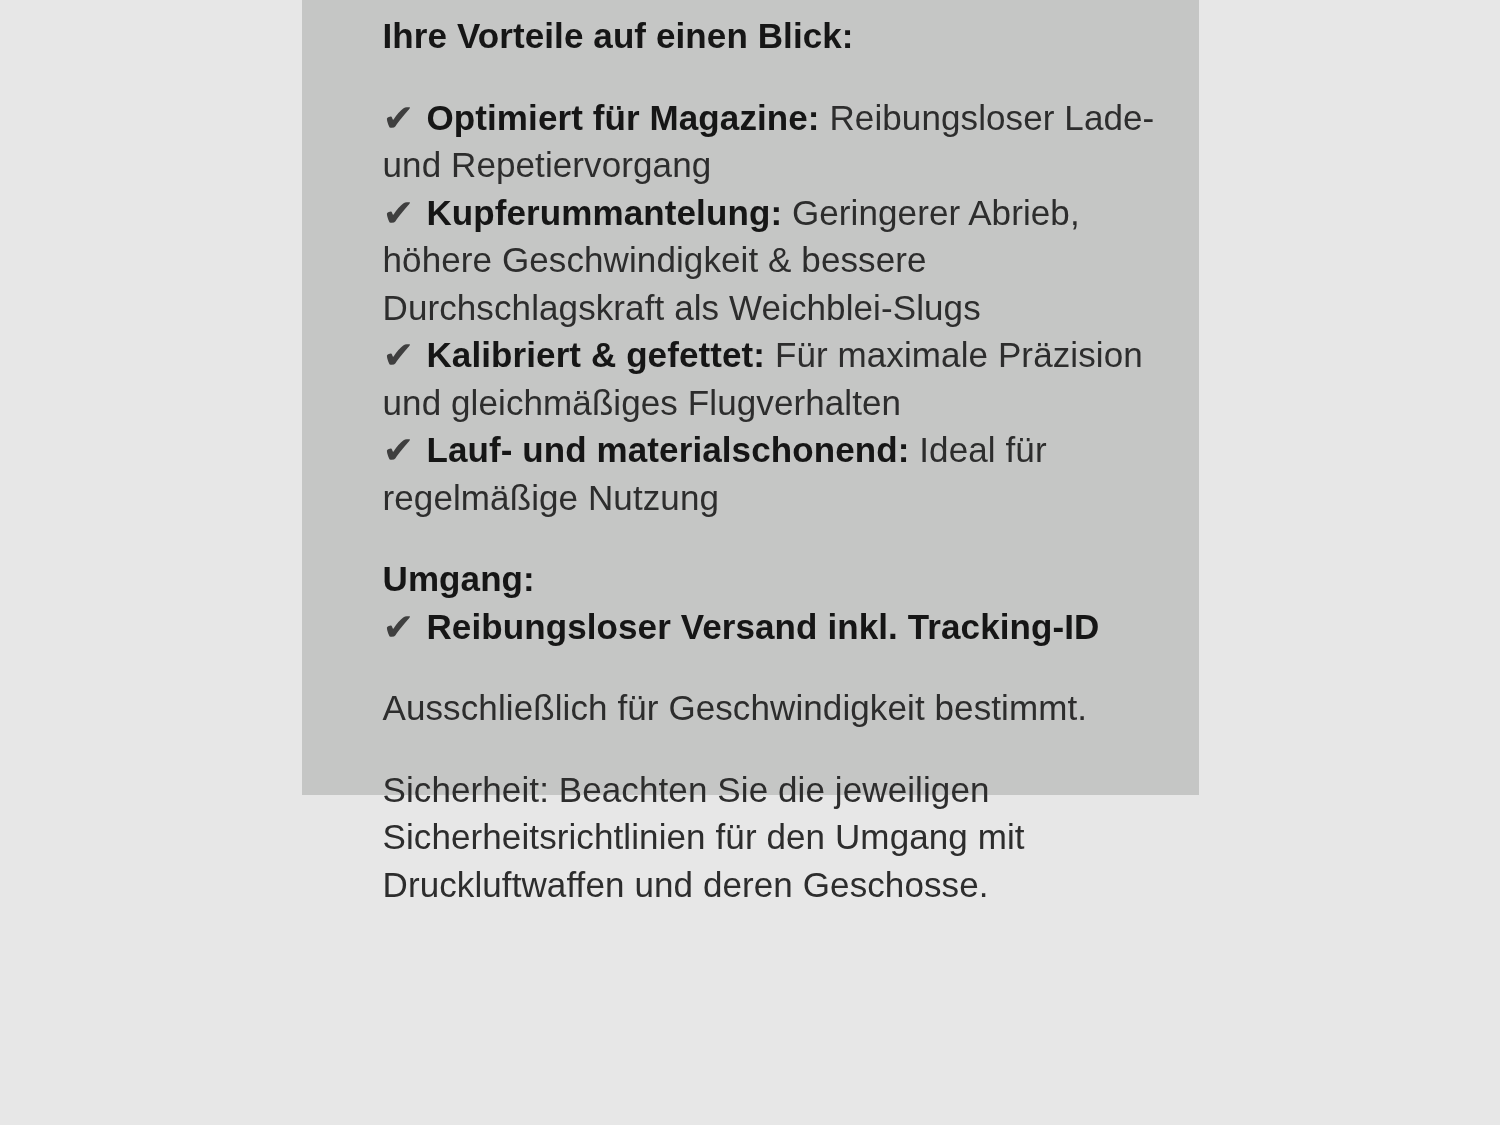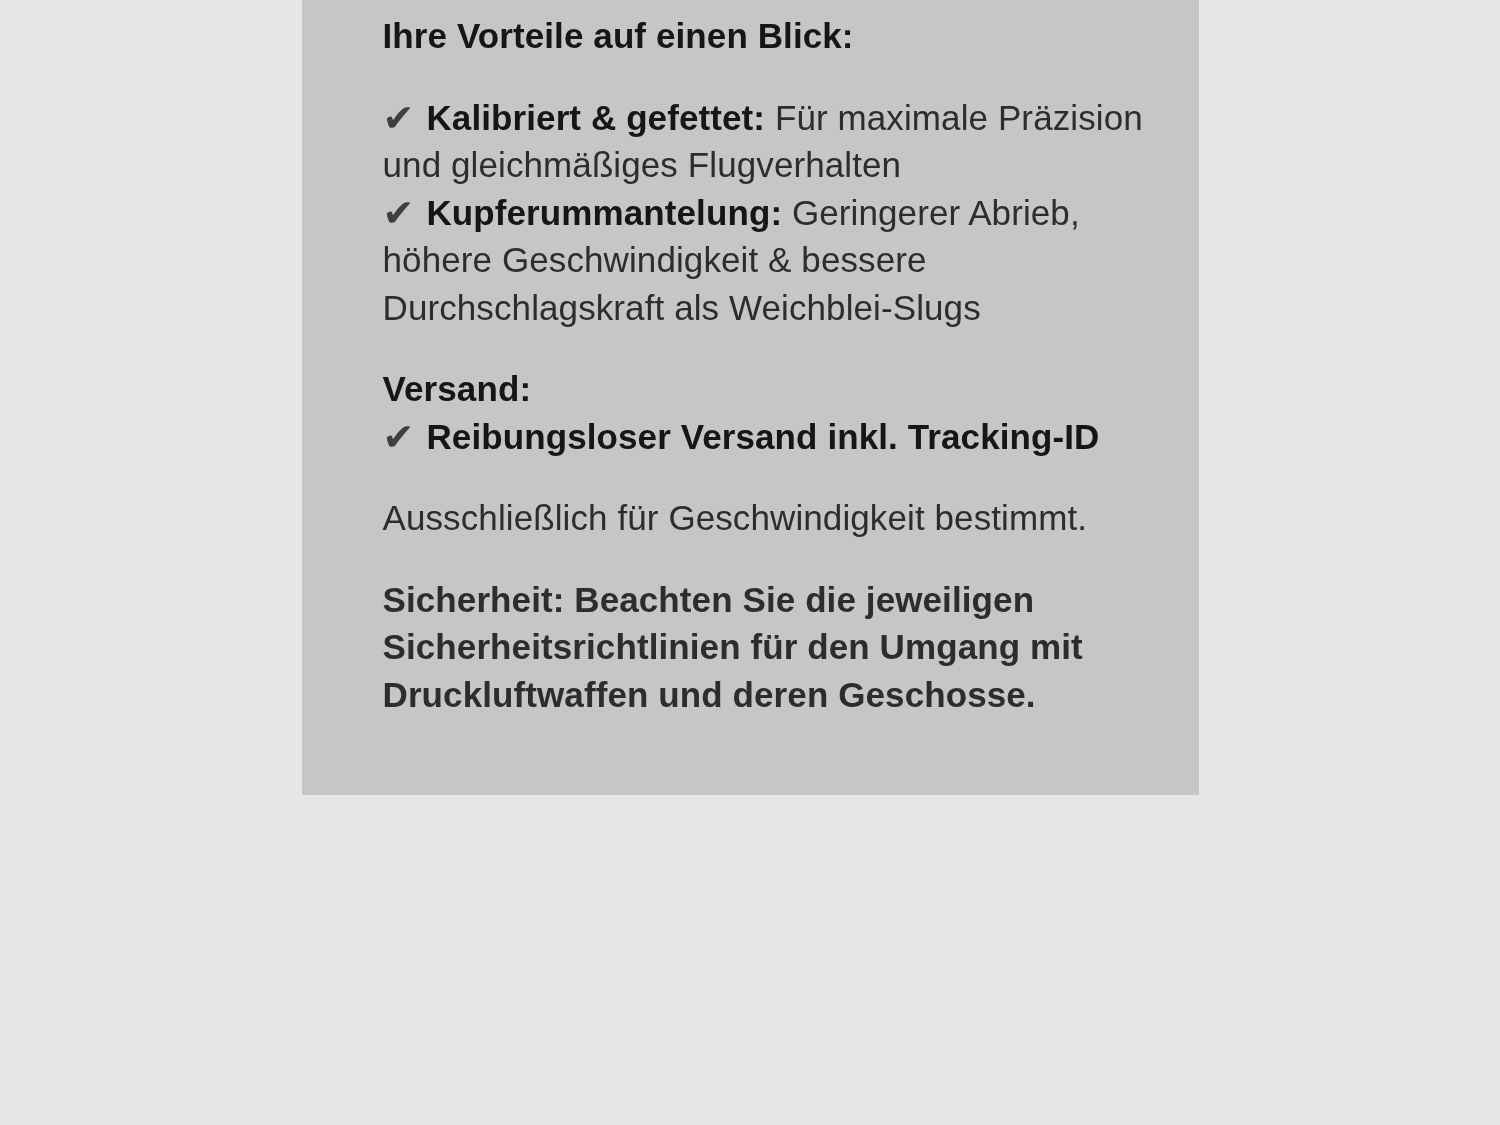--- a/index.html
+++ b/index.html
@@ -19,21 +19,21 @@
     background: #c5c6c5;
     padding: 12px 36px 0 81px;
   }
   .block {
     margin: 0 0 34px 0;
     font-size: 35px;
     line-height: 47.5px;
     color: #2d2d2d;
     letter-spacing: 0.1px;
   }
-  .block:last-child { margin-bottom: 9px; font-weight: bold; }
+  .block:last-child { margin-bottom: 9px; }
   .b {
     font-weight: 700;
     color: #161616;
   }
   .bullet-line {  }
   .check {
     display: inline-block;
     color: #3f3f3f;
     font-size: 38px;
     margin-right: 12px;
@@ -42,31 +42,39 @@
 </style>
 </head>
 <body>
 
 <div class="panel">
 
   <div class="block b">Ihre Vorteile auf einen Blick:</div>
 
   <div class="block">
     <div class="bullet-line">
-      <span class="check">✔</span><span class="b">Kalibriert &amp; gefettet:</span>
-      <span>Für maximale Präzision und gleichmäßiges Flugverhalten</span>
+      <span class="check">✔</span><span class="b">Optimiert für Magazine:</span>
+      <span>Reibungsloser Lade- und Repetiervorgang</span>
     </div>
     <div class="bullet-line">
       <span class="check">✔</span><span class="b">Kupferummantelung:</span>
       <span>Geringerer Abrieb, höhere Geschwindigkeit &amp; bessere Durchschlagskraft als Weichblei-Slugs</span>
     </div>
+    <div class="bullet-line">
+      <span class="check">✔</span><span class="b">Kalibriert &amp; gefettet:</span>
+      <span>Für maximale Präzision und gleichmäßiges Flugverhalten</span>
+    </div>
+    <div class="bullet-line">
+      <span class="check">✔</span><span class="b">Lauf- und materialschonend:</span>
+      <span>Ideal für regelmäßige Nutzung</span>
+    </div>
   </div>
 
   <div class="block">
-    <div class="b">Versand:</div>
+    <div class="b">Umgang:</div>
     <div class="bullet-line">
       <span class="check">✔</span><span class="b">Reibungsloser Versand inkl. Tracking-ID</span>
     </div>
   </div>
 
 
 
   <div class="block">Ausschließlich für Geschwindigkeit bestimmt.</div>
 
   <div class="block">Sicherheit: Beachten Sie die jeweiligen Sicherheitsrichtlinien für den Umgang mit Druckluftwaffen und deren Geschosse.</div>

